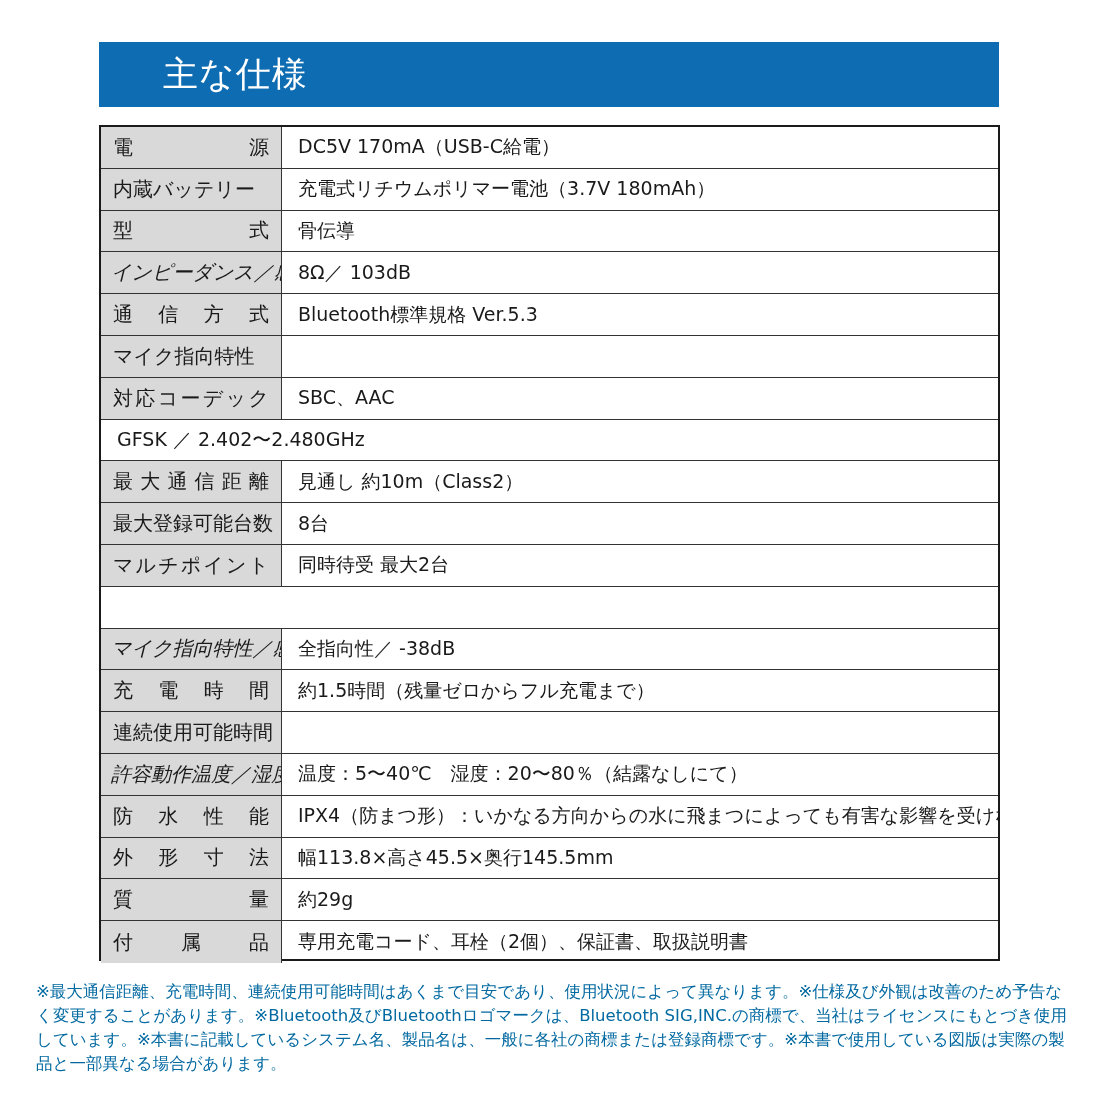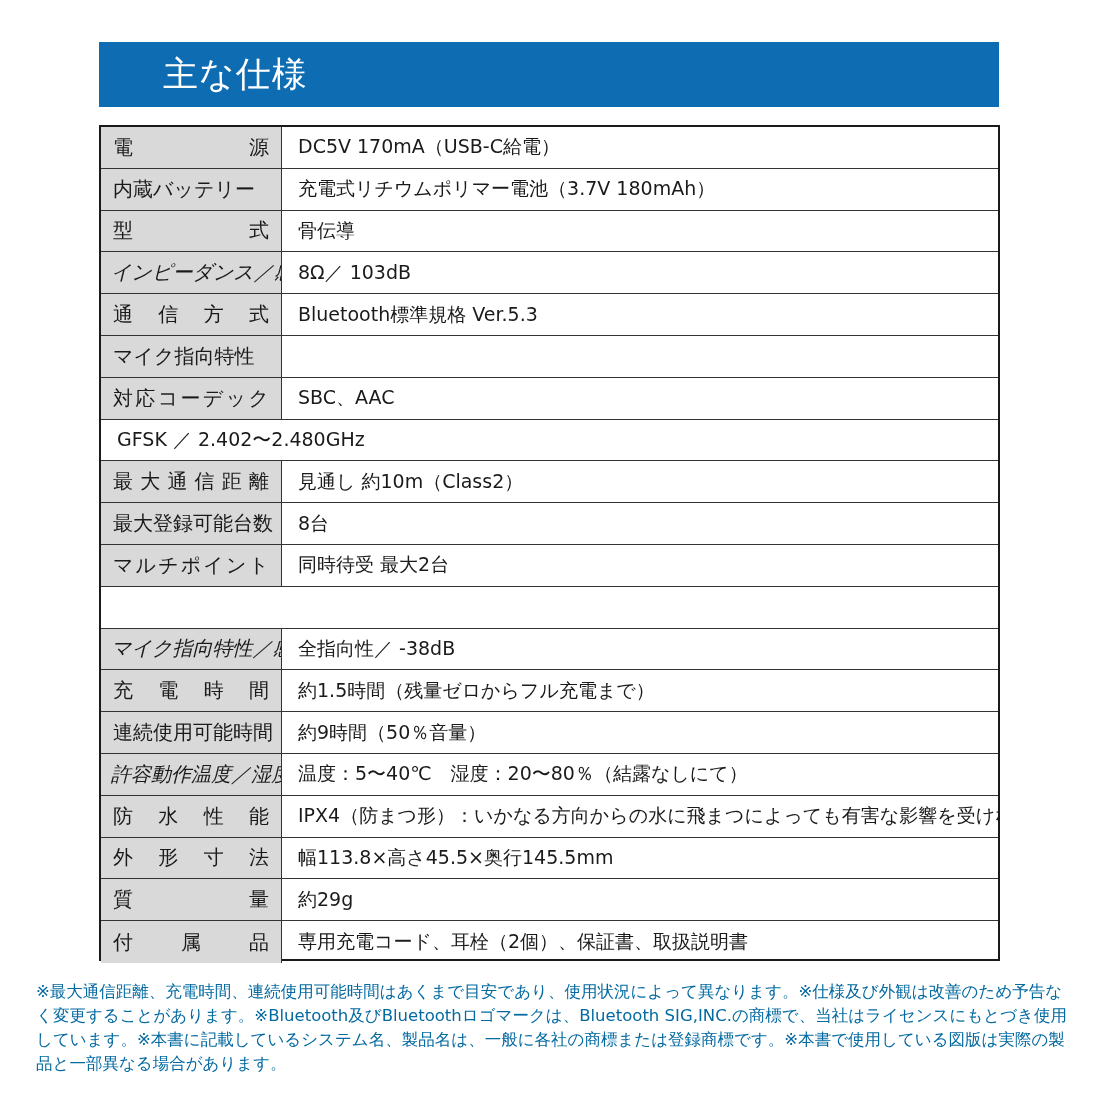--- a/index.html
+++ b/index.html
@@ -118,21 +118,20 @@
       <div class="label spread">
         <span class="ch">充</span>
         <span class="ch">電</span>
         <span class="ch">時</span>
         <span class="ch">間</span>
       </div>
       <div class="value">約1.5時間（残量ゼロからフル充電まで）</div>
     </div>
     <div class="row">
       <div class="label">連続使用可能時間</div>
-      <div class="value">約9時間（50％音量）</div>
     </div>
     <div class="row">
       <div class="label small">許容動作温度／湿度</div>
       <div class="value">温度：5〜40℃　湿度：20〜80％（結露なしにて）</div>
     </div>
     <div class="row">
       <div class="label spread">
         <span class="ch">防</span>
         <span class="ch">水</span>
         <span class="ch">性</span>

